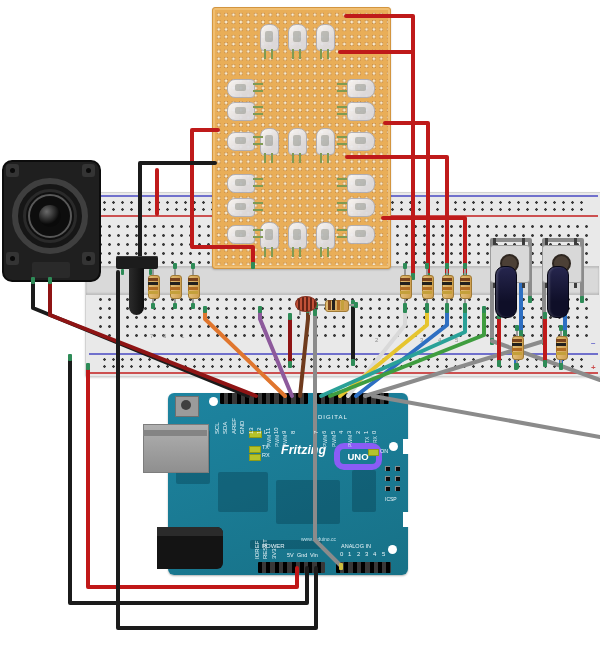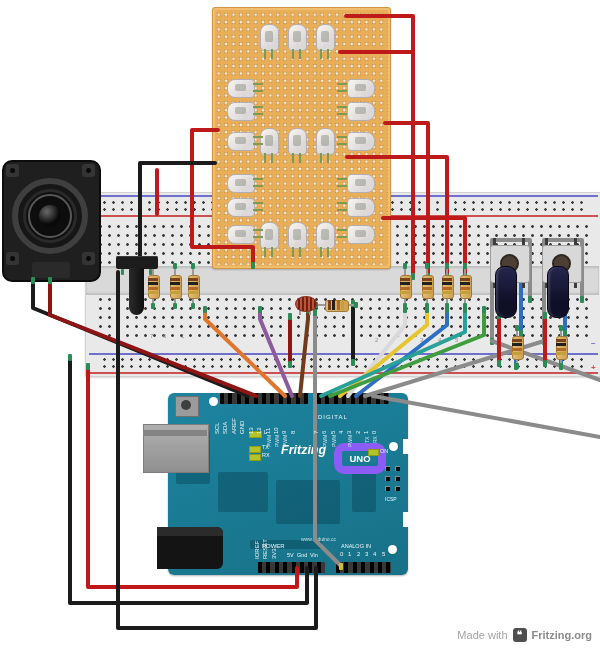--- a/index.html
+++ b/index.html
@@ -25,21 +25,21 @@
   
   #arduino{left:168px;top:393px;width:240px;height:182px;background:linear-gradient(160deg,#1d84a0,#177187);border-radius:6px;box-shadow:0 1px 2px rgba(0,0,0,.3);}
   .notch{position:absolute;background:#ffffff;}
   .dark-patch{position:absolute;background:rgba(0,42,58,.30);border-radius:2px;}
   .headerbar{position:absolute;height:11px;background:#111;border-radius:1px;background-image:repeating-linear-gradient(90deg,#000 0 4px,#383838 4px 8.4px);}
   .pinlab{position:absolute;font-size:6px;color:#eaf5f9;transform:rotate(-90deg);transform-origin:left bottom;white-space:nowrap;line-height:7px;height:7px;}
   .pwmlab{position:absolute;font-size:5px;color:#cfe6ee;transform:rotate(-90deg);transform-origin:left bottom;white-space:nowrap;line-height:6px;height:6px;}
   .smledlab{position:absolute;font-size:5.5px;color:#eaf5f9;}
   .smled{position:absolute;background:#b5c32b;border:1px solid #8f9c16;}
   .htext{position:absolute;color:#eaf5f9;}
-  #uno-oval{position:absolute;left:334px;top:443px;width:36px;height:15px;border:8px solid #8b5cf6;border-radius:10px;color:#fff;font-size:9.5px;font-weight:bold;text-align:center;line-height:15px;}
+  #uno-oval{position:absolute;left:334px;top:443px;width:36px;height:15px;border:6px solid #8b5cf6;border-radius:10px;color:#fff;font-size:9.5px;font-weight:bold;text-align:center;line-height:15px;}
   #arduino-logo{position:absolute;left:281px;top:443px;color:#fff;font-size:12.5px;font-weight:bold;font-style:italic;}
   .mount-hole{position:absolute;width:9px;height:9px;border-radius:50%;background:#fff;}
   .icsp-pin{position:absolute;width:5px;height:5px;background:#0c0c0c;box-shadow:inset 1px 1px 0 #8c8c8c;}
   
   .res-lead{position:absolute;background:#9a9a9a;}
   .res-body{position:absolute;background:linear-gradient(90deg,#e3bd76,#cfa050);border:1px solid #a07a34;border-radius:3px;}
   .tipg{position:absolute;background:#2e8b57;border-radius:1px;}
   .btn-body{position:absolute;width:38px;height:36px;background:#d8d8d8;border:1px solid #9d9d9d;border-radius:3px;}
   .btn-cap{position:absolute;width:15px;height:15px;border-radius:50%;background:#4c4036;border:2px solid #2e2620;}
   .btn-leg{position:absolute;width:3px;height:8px;background:#3c3c3c;}
@@ -142,25 +142,20 @@
       <div class="icsp-pin" style="left:10px;top:10px;"></div>
     <div class="icsp-pin" style="left:0;top:20px;"></div>
       <div class="icsp-pin" style="left:10px;top:20px;"></div>
   </div>
   <div class="htext" style="left:385px;top:496px;font-size:5px;">ICSP</div>
 
   <div class="htext" style="left:301px;top:536px;font-size:5px;color:#bfe0ea;">www.arduino.cc</div>
   <div class="htext" style="left:262px;top:543px;font-size:6px;">POWER</div>
   <div class="htext" style="left:341px;top:543px;font-size:5.5px;">ANALOG IN</div>
 
-  <div id="footer">
-    <span class="made">Made with</span>
-    <span id="flogo">❝</span>
-    <span class="brand">Fritzing.org</span>
-  </div>
 
   <svg id="wire-svg" style="position:absolute;left:0;top:0;width:600px;height:651px;pointer-events:none;" viewBox="0 0 600 651">
       <polyline points="346,16 413,16 413,276" fill="none" stroke="#bf1a1a" stroke-width="4" stroke-linecap="round" stroke-linejoin="round"></polyline>
       <rect x="411" y="273" width="4" height="7" rx="1" fill="#2e8b57"></rect>
       <polyline points="340,52 413,52" fill="none" stroke="#bf1a1a" stroke-width="4" stroke-linecap="round" stroke-linejoin="round"></polyline>
       <polyline points="385,123 428,123 428,276" fill="none" stroke="#bf1a1a" stroke-width="4" stroke-linecap="round" stroke-linejoin="round"></polyline>
       <rect x="426" y="273" width="4" height="7" rx="1" fill="#2e8b57"></rect>
       <polyline points="347,157 447,157 447,276" fill="none" stroke="#bf1a1a" stroke-width="4" stroke-linecap="round" stroke-linejoin="round"></polyline>
       <rect x="445" y="273" width="4" height="7" rx="1" fill="#2e8b57"></rect>
       <polyline points="383,218 465,218 465,276" fill="none" stroke="#bf1a1a" stroke-width="4" stroke-linecap="round" stroke-linejoin="round"></polyline>

